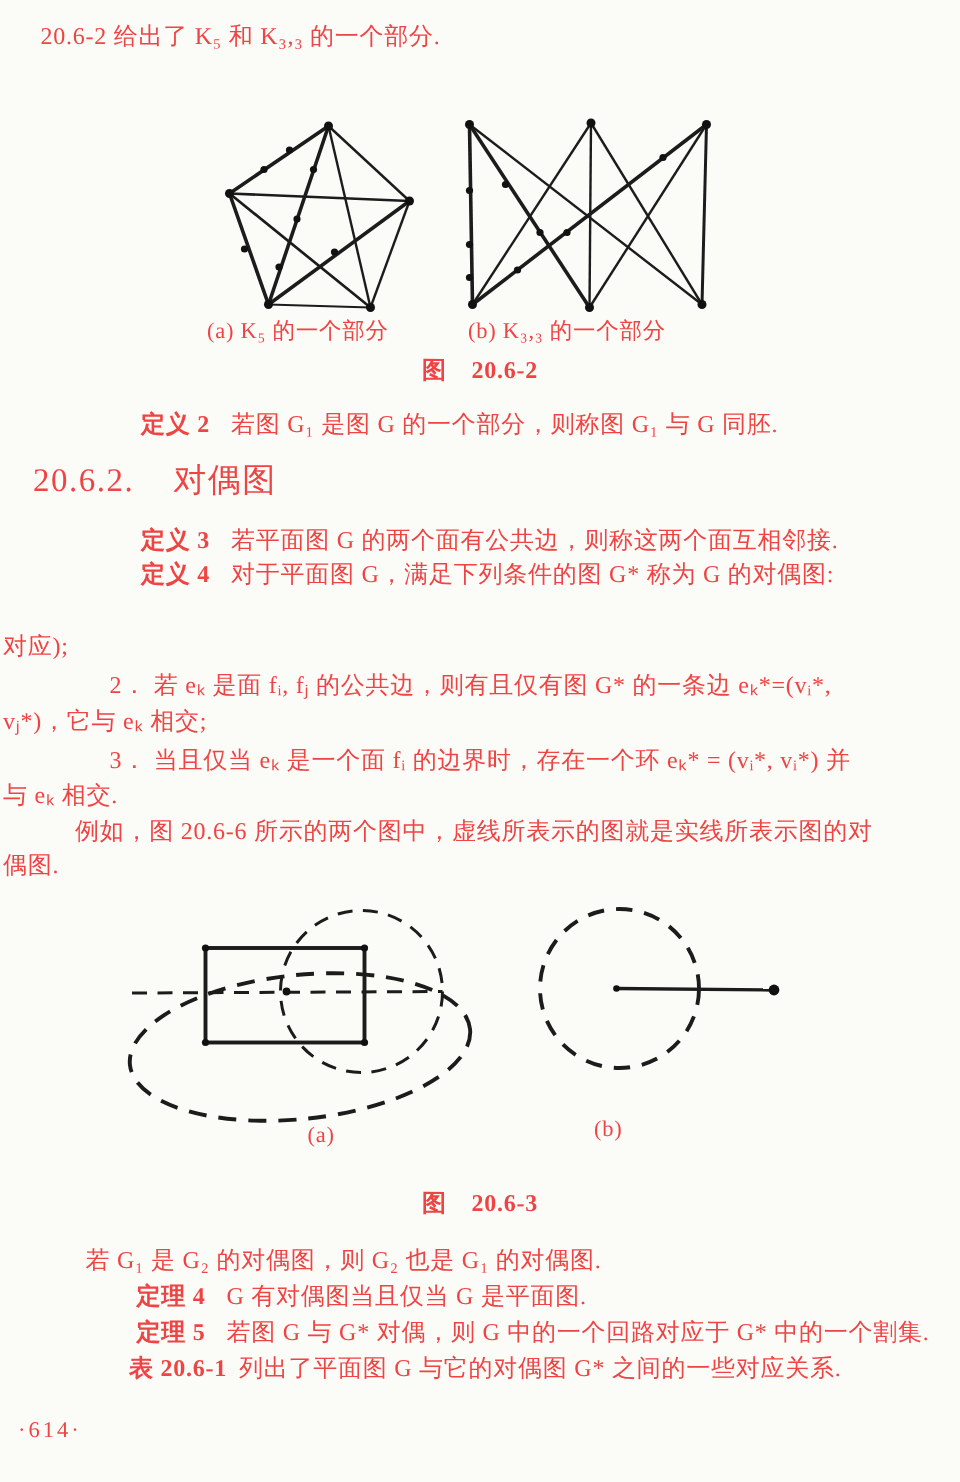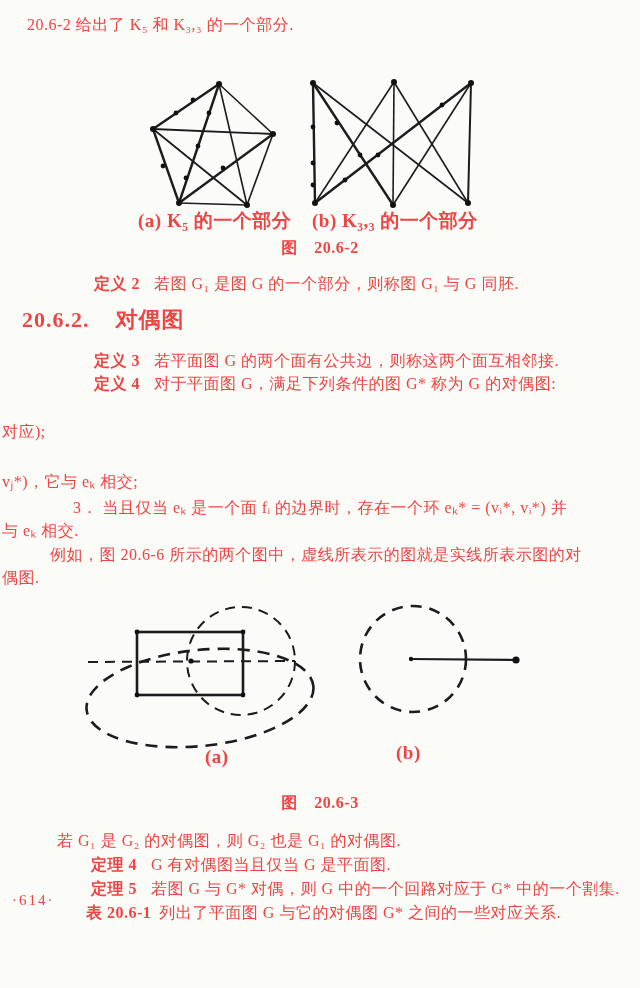--- a/index.html
+++ b/index.html
@@ -16,28 +16,28 @@
     white-space:nowrap;
     font-size:16px;
     line-height:18px;
     letter-spacing:0.5px;
   }
   .lbl{font-weight:700;margin-left:44px;}
   .lbl + .txt{margin-left:14px;text-align:right;}
   .heading{
     position:absolute;
     font-size:22px;
-    font-weight:700;
+    font-weight:400;
     letter-spacing:1px;
     white-space:nowrap;
   }
   .heading .heading-title{margin-left:26px;}
   .center{left:0;width:640px;text-align:center;}
   .caption{font-weight:700;font-size:16px;}
-  .figlabel{font-weight:700;font-size:19px;}
+  .figlabel{font-weight:400;font-size:15px;}
   .pageno{font-size:15px;letter-spacing:2px;}
   svg{position:absolute;display:block;}
   svg line, svg rect, svg circle.ring, svg ellipse{stroke:#1c1c1c;fill:none;}
   svg .nd{fill:#111;stroke:none;}
 </style>
 </head>
 <body>
 
 <div class="page">
 
@@ -114,20 +114,21 @@
   </div>
 
   <div class="ln" style="left:50px;top:352px">
     <span class="lbl">定义 3</span><span class="txt">若平面图 G 的两个面有公共边，则称这两个面互相邻接.</span>
   </div>
   <div class="ln" style="left:50px;top:375px">
     <span class="lbl">定义 4</span><span class="txt">对于平面图 G，满足下列条件的图 G* 称为 G 的对偶图:</span>
   </div>
 
   <div class="ln" style="left:2px;top:423px">对应);</div>
+  <div class="ln" style="left:73px;top:449px">2． 若 eₖ 是面 fᵢ, fⱼ 的公共边，则有且仅有图 G* 的一条边 eₖ*=(vᵢ*,</div>
   <div class="ln" style="left:2px;top:473px">vⱼ*)，它与 eₖ 相交;</div>
   <div class="ln" style="left:73px;top:499px">3． 当且仅当 eₖ 是一个面 fᵢ 的边界时，存在一个环 eₖ* = (vᵢ*, vᵢ*) 并</div>
   <div class="ln" style="left:2px;top:522px">与 eₖ 相交.</div>
 
   <div class="ln" style="left:50px;top:546px">例如，图 20.6-6 所示的两个图中，虚线所表示的图就是实线所表示图的对</div>
   <div class="ln" style="left:2px;top:569px">偶图.</div>
 
   <svg width="460" height="175" viewBox="0 0 460 175" style="left:75px;top:595px">
 
     <g>
@@ -158,15 +159,15 @@
   <div class="ln" style="left:47px;top:856px">
     <span class="lbl">定理 4</span><span class="txt">G 有对偶图当且仅当 G 是平面图.</span>
   </div>
   <div class="ln" style="left:47px;top:880px">
     <span class="lbl">定理 5</span><span class="txt">若图 G 与 G* 对偶，则 G 中的一个回路对应于 G* 中的一个割集.</span>
   </div>
   <div class="ln" style="left:42px;top:904px">
     <span class="lbl">表 20.6-1</span><span class="txt" style="margin-left:8px">列出了平面图 G 与它的对偶图 G* 之间的一些对应关系.</span>
   </div>
 
-  <div class="ln pageno" style="left:12px;top:891px">·614·</div>
+  <div class="ln pageno" style="left:12px;top:945px">·614·</div>
 
 </div>
 
 </body></html>

